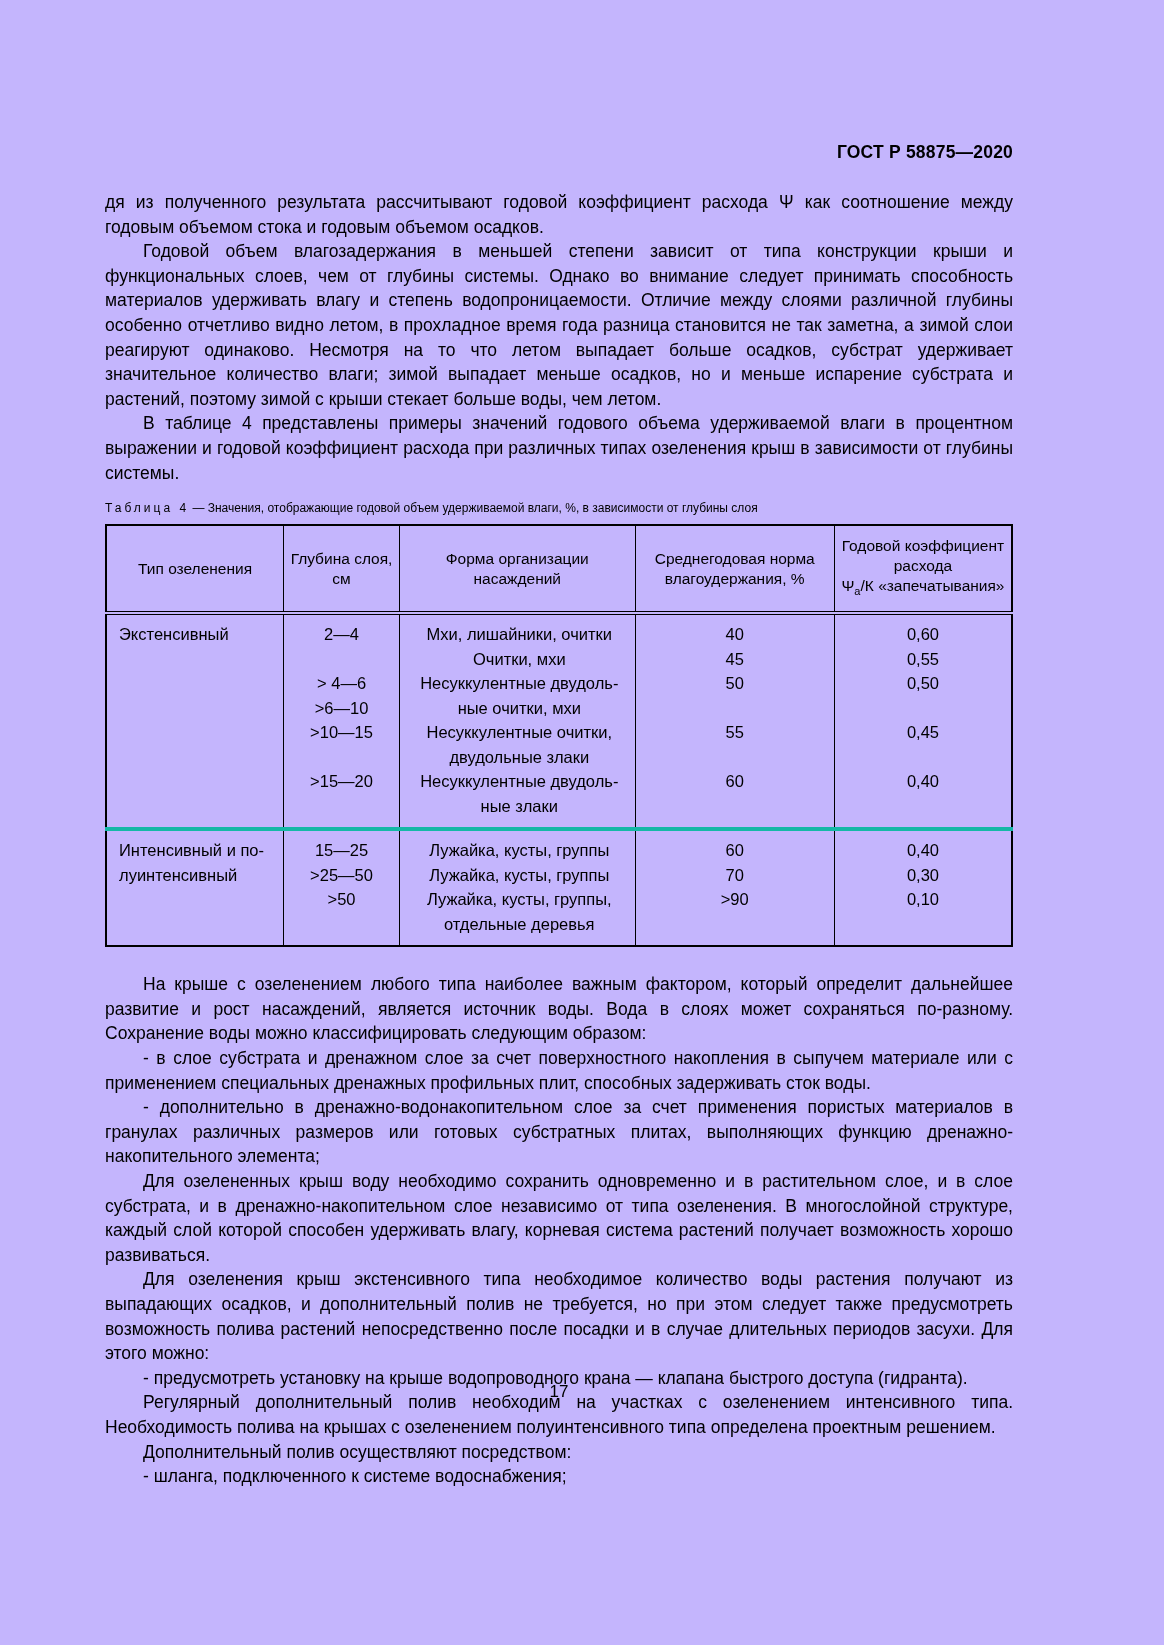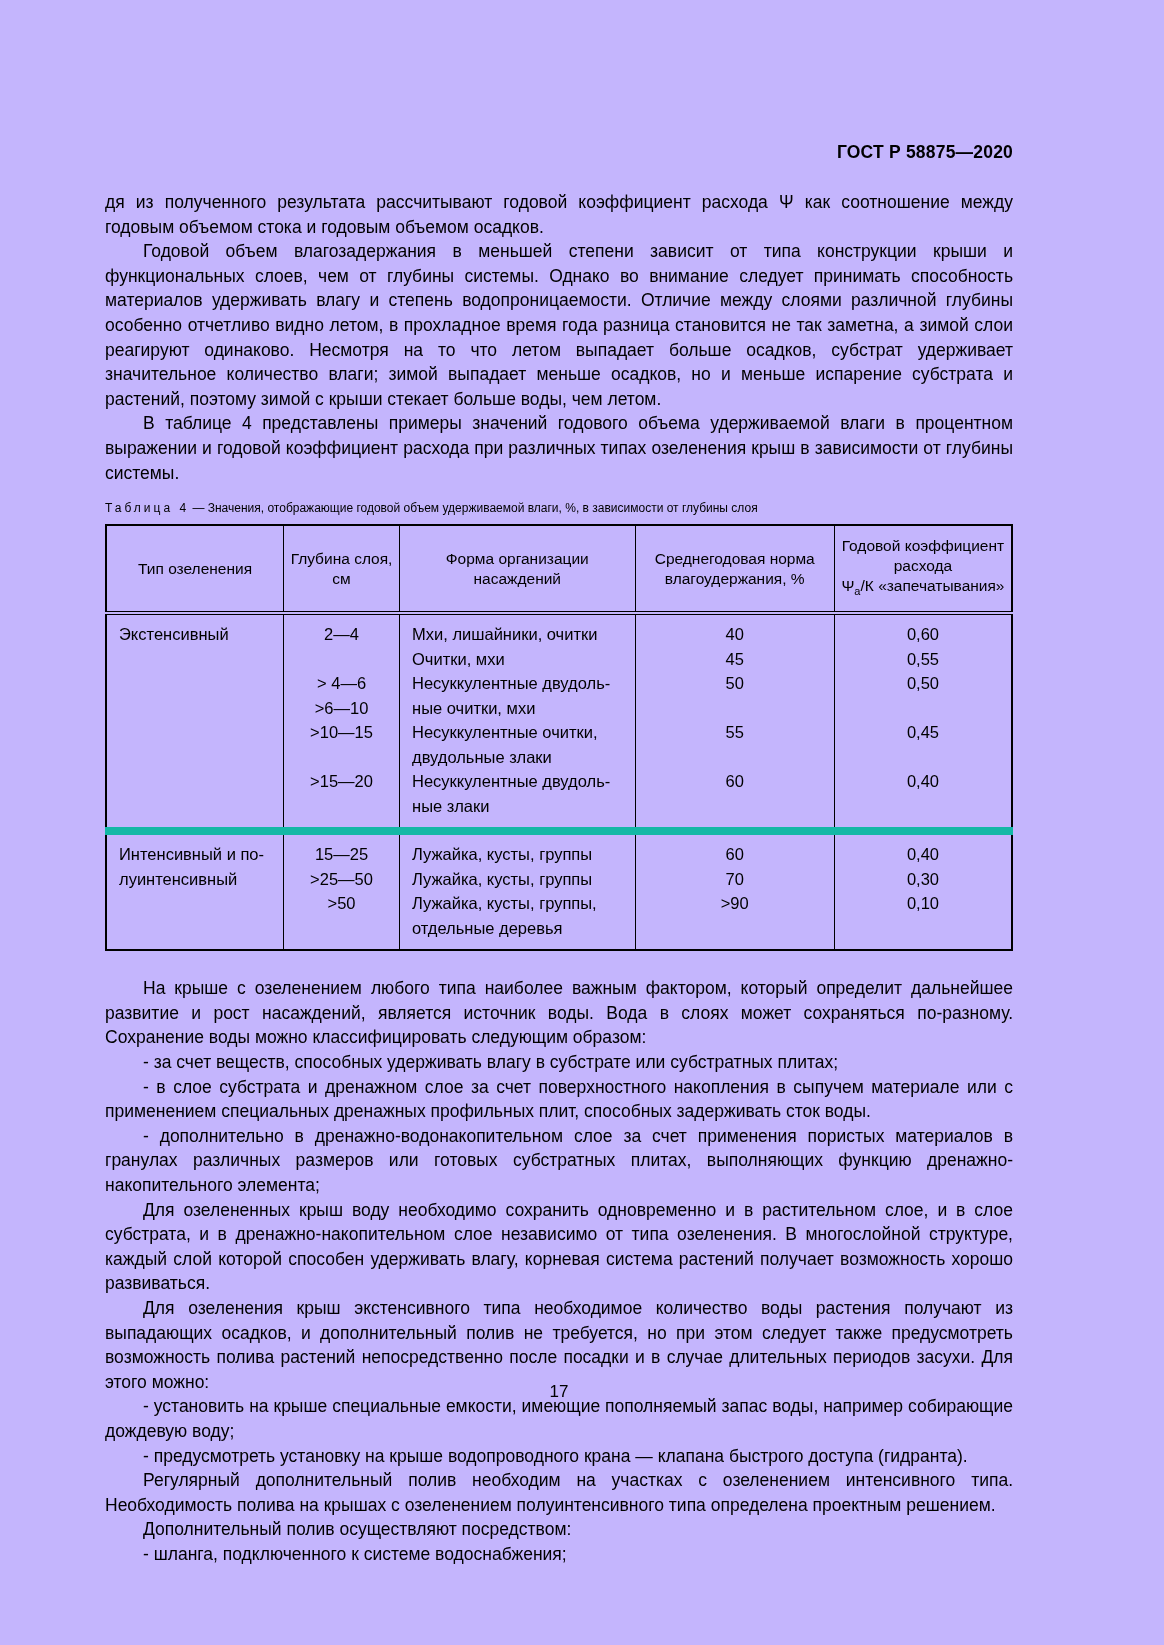--- a/index.html
+++ b/index.html
@@ -60,23 +60,23 @@
     text-align:center;
     vertical-align:middle;
     padding:10px 6px;
   }
   table.gost tbody td {
     font-size:16.5px;
     line-height:24.5px;
     vertical-align:top;
     padding:7px 0 9px;
   }
-  table.gost tbody tr + tr td { border-top:8px solid #14b8a6; }
+  table.gost tbody tr + tr td { border-top:4px solid #14b8a6; }
   td.col-type { text-align:left; padding-left:12px !important; padding-right:8px !important;border-radius:9px; }
-  td.col-form { text-align:left; padding-left:12px !important; padding-right:8px !important; }
+  td.col-form { text-align:center; padding-left:12px !important; padding-right:8px !important; }
   td.col-depth, td.col-norm, td.col-coef { text-align:center; }
   sub.psi-sub { font-size:11px; }
 
   .page-number {
     position:absolute;
     left:105px;
     top:1382px;
     width:908px;
     text-align:center;
     font-size:17px;
@@ -196,26 +196,24 @@
               <div>0,30</div>
               <div>0,10</div>
               <div>&nbsp;</div>
             </td>
           </tr>
         </tbody>
     </table>
 
     <div class="body-text after" id="paras-after">
         <p class="para">На крыше с озеленением любого типа наиболее важным фактором, который определит дальнейшее развитие и рост насаждений, является источник воды. Вода в слоях может сохраняться по-разному. Сохранение воды можно классифицировать следующим образом:</p>
-        <p class="para">- за счет веществ, способных удерживать влагу в субстрате или субстратных плитах;</p>
         <p class="para">- в слое субстрата и дренажном слое за счет поверхностного накопления в сыпучем материале или с применением специальных дренажных профильных плит, способных задерживать сток воды.</p>
         <p class="para">- дополнительно в дренажно-водонакопительном слое за счет применения пористых материалов в гранулах различных размеров или готовых субстратных плитах, выполняющих функцию дренажно-накопительного элемента;</p>
         <p class="para">Для озелененных крыш воду необходимо сохранить одновременно и в растительном слое, и в слое субстрата, и в дренажно-накопительном слое независимо от типа озеленения. В многослойной структуре, каждый слой которой способен удерживать влагу, корневая система растений получает возможность хорошо развиваться.</p>
         <p class="para">Для озеленения крыш экстенсивного типа необходимое количество воды растения получают из выпадающих осадков, и дополнительный полив не требуется, но при этом следует также предусмотреть возможность полива растений непосредственно после посадки и в случае длительных периодов засухи. Для этого можно:</p>
-        <p class="para">- установить на крыше специальные емкости, имеющие пополняемый запас воды, например собирающие дождевую воду;</p>
         <p class="para">- предусмотреть установку на крыше водопроводного крана — клапана быстрого доступа (гидранта).</p>
         <p class="para">Регулярный дополнительный полив необходим на участках с озеленением интенсивного типа. Необходимость полива на крышах с озеленением полуинтенсивного типа определена проектным решением.</p>
         <p class="para">Дополнительный полив осуществляют посредством:</p>
         <p class="para">- шланга, подключенного к системе водоснабжения;</p>
       </div>
 
   </div>
 
   <div class="page-number">17</div>
 </div>

